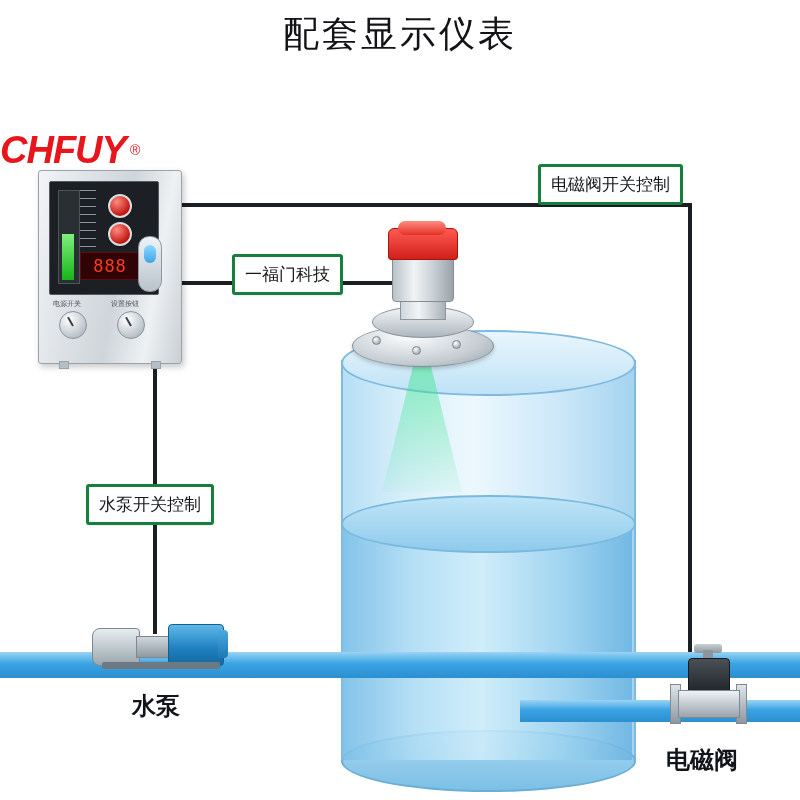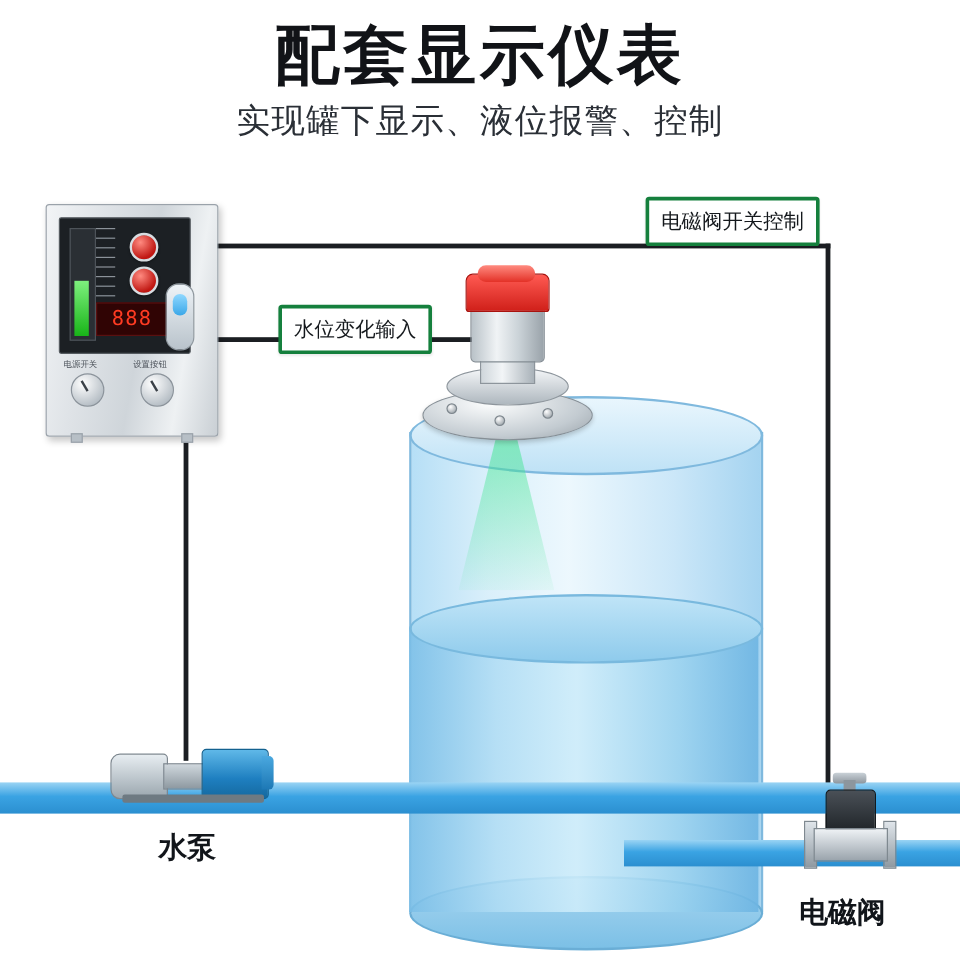--- a/index.html
+++ b/index.html
@@ -17,22 +17,22 @@
     overflow: hidden;
     background: #ffffff;
   }
 
   
   .title-main {
     position: absolute;
     left: 0; right: 0;
     top: 10px;
     text-align: center;
-    font-size: 54px;
-    font-weight: bold;
+    font-size: 36px;
+    font-weight: normal;
     color: #111317;
     letter-spacing: 3px;
   }
   .title-sub {
     position: absolute;
     left: 0; right: 0;
     top: 82px;
     text-align: center;
     font-size: 28px;
     color: #2a2f36;
@@ -436,22 +436,25 @@
     letter-spacing: 2px;
     white-space: nowrap;
   }
 </style>
 </head>
 <body>
 
 <div id="stage">
 
   <div class="title-main">配套显示仪表</div>
-  <div class="title-sub">实现罐下显示、液位报警、控制</div>
-
+
+  <div class="logo">
+    <span class="logo-text">CHFUY</span>
+    <span class="logo-reg">®</span>
+  </div>
 
   <div class="wire" style="left:180px; top:203px; width:512px; height:4px;"></div>
   <div class="wire" style="left:688px; top:203px; width:4px; height:494px;"></div>
   <div class="wire" style="left:180px; top:281px; width:244px; height:4px;"></div>
   <div class="wire" style="left:420px; top:281px; width:4px; height:52px;"></div>
   <div class="wire" style="left:153px; top:362px; width:4px; height:272px;"></div>
 
   <div class="cabinet">
     <div class="cabinet-inner">
       <div class="bar-scale">
@@ -513,19 +516,20 @@
   </div>
 
   <div class="valve-top"></div>
   <div class="valve-stem"></div>
   <div class="valve-coil"></div>
   <div class="valve-flange-l"></div>
   <div class="valve-flange-r"></div>
   <div class="valve-body"></div>
 
   <div class="callout" style="left:538px; top:164px;">电磁阀开关控制</div>
-  <div class="callout" style="left:232px; top:254px;">水位变化输入</div>
+  <div class="callout" style="left:232px; top:254px;">一福门科技</div>
+  <div class="callout" style="left:86px; top:484px;">水泵开关控制</div>
 
   <div class="caption" style="left:132px; top:690px;">水泵</div>
   <div class="caption" style="left:666px; top:744px;text-align:center;">电磁阀</div>
 
 
 </div>
 
 </body></html>

